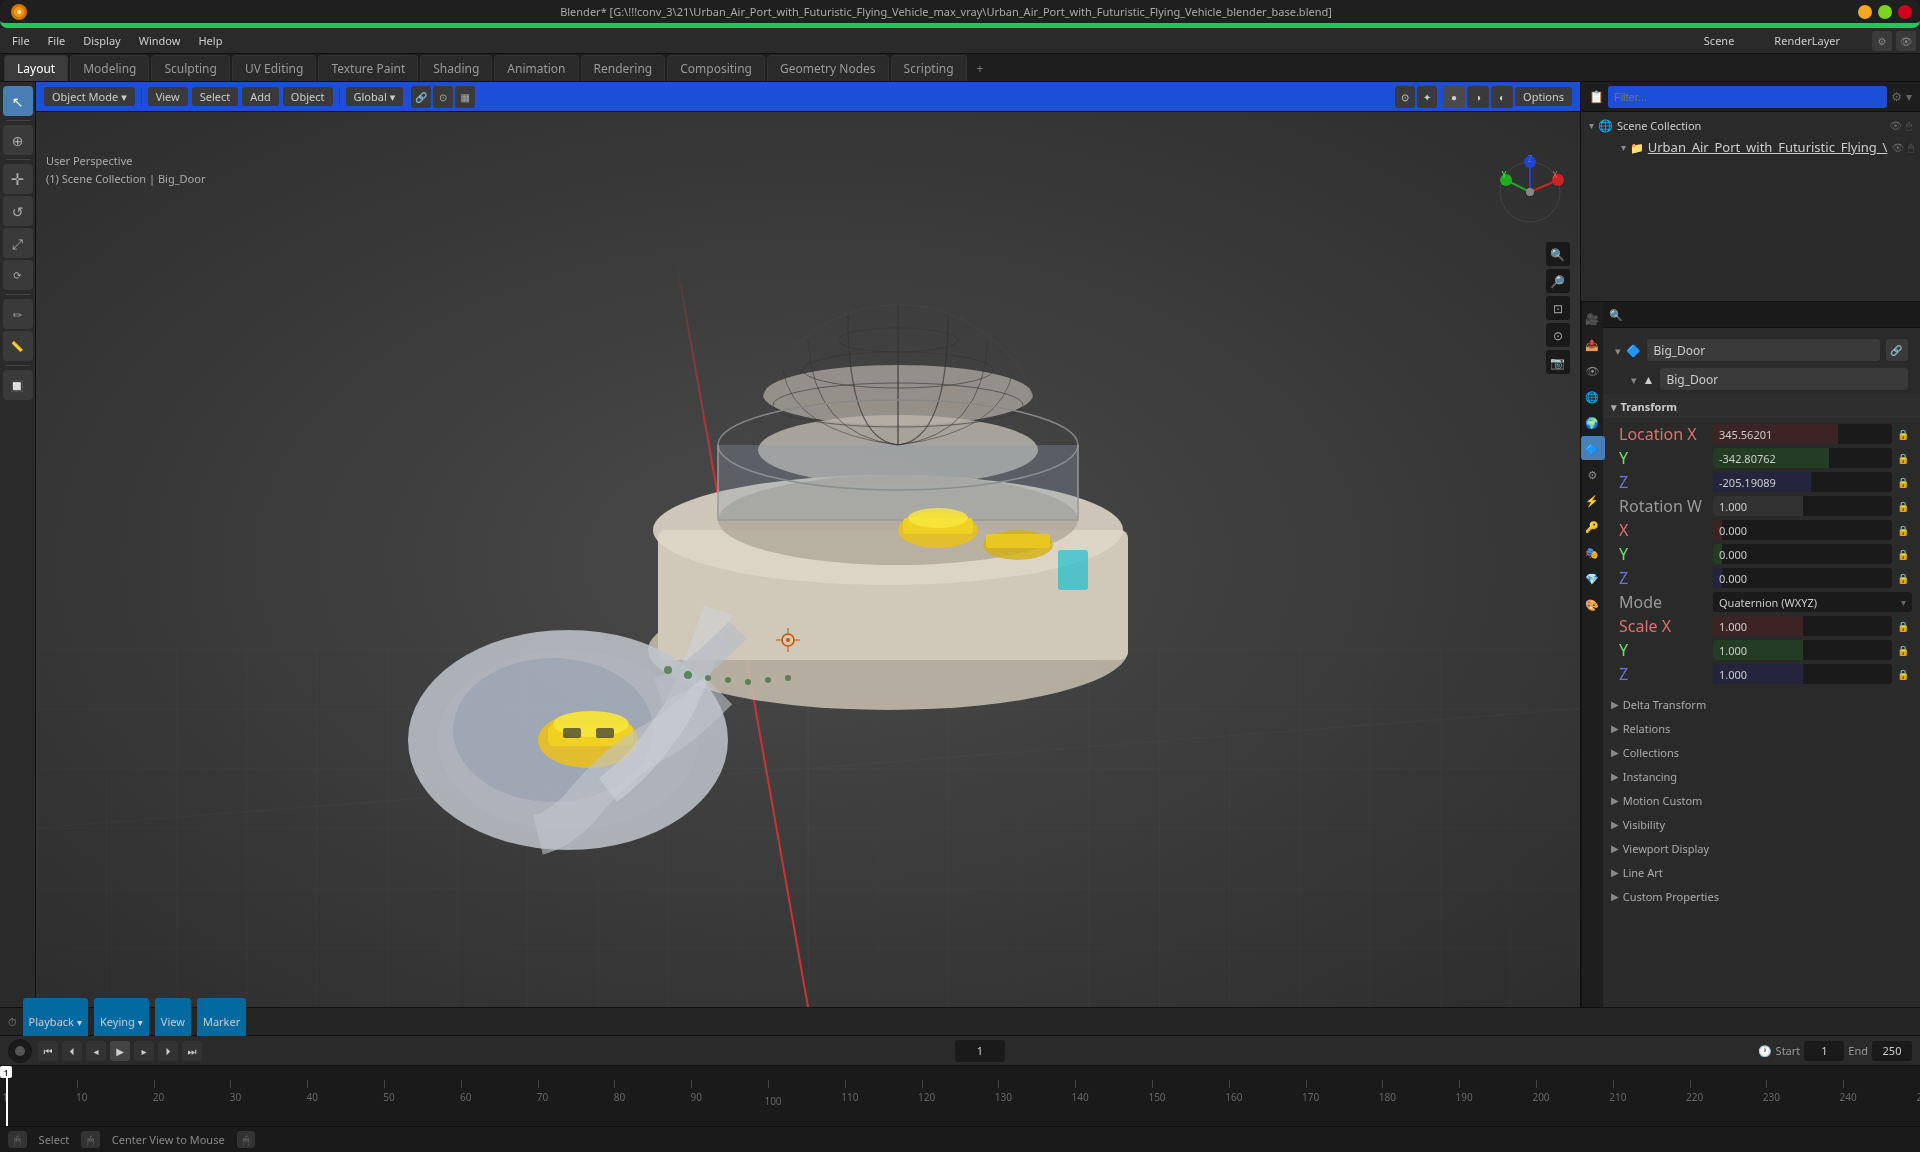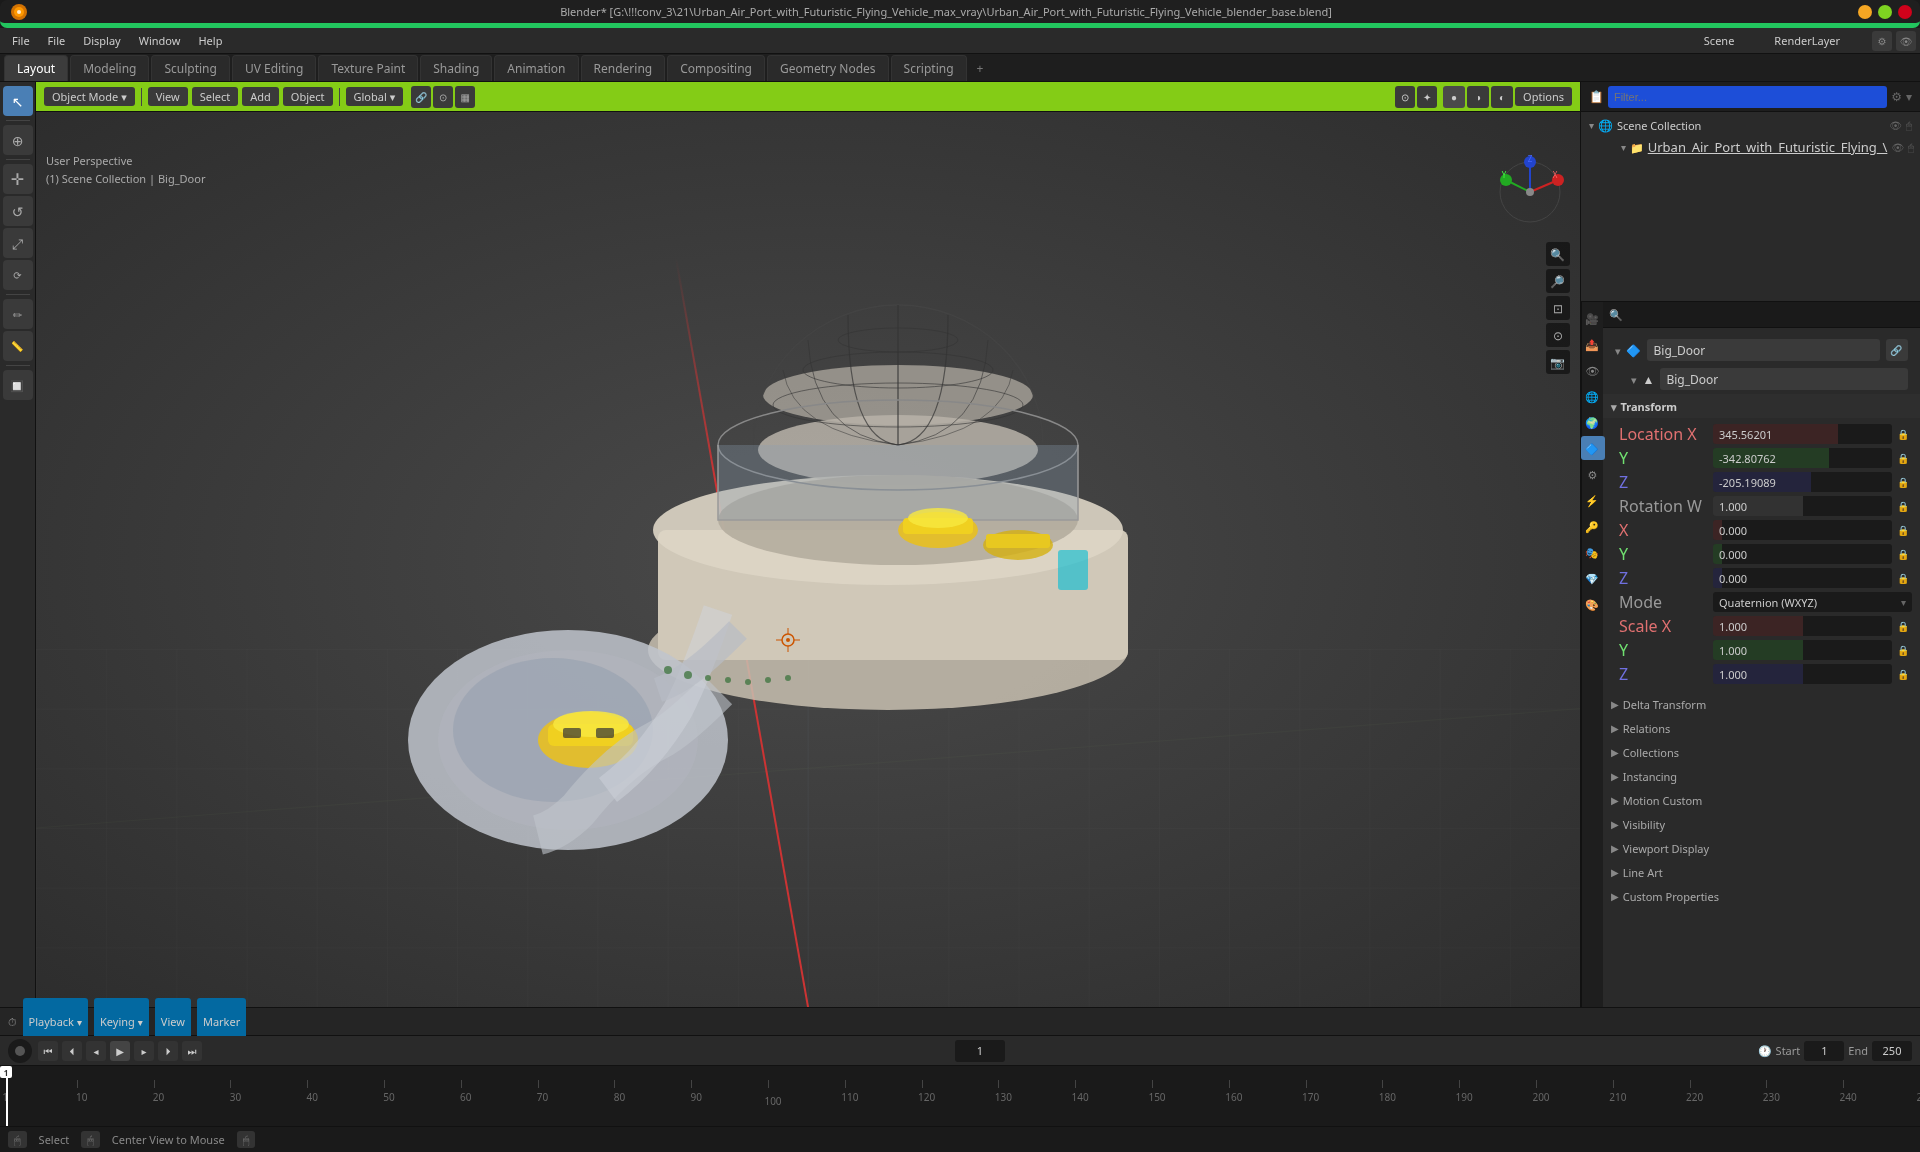--- a/index.html
+++ b/index.html
@@ -135,21 +135,21 @@
     #viewport-area {
       flex: 1;
       position: relative;
       overflow: hidden;
       background: #393939;
     }
     #viewport-header {
       position: absolute;
       top: 0; left: 0; right: 0;
       height: 30px;
-      background: #84cc16;
+      background: #1d4ed8;
       display: flex;
       align-items: center;
       padding: 0 8px;
       gap: 4px;
       z-index: 10;
       border-bottom: 1px solid #111;
     }
     .vp-btn {
       padding: 2px 8px;
       background: #3a3a3a;

